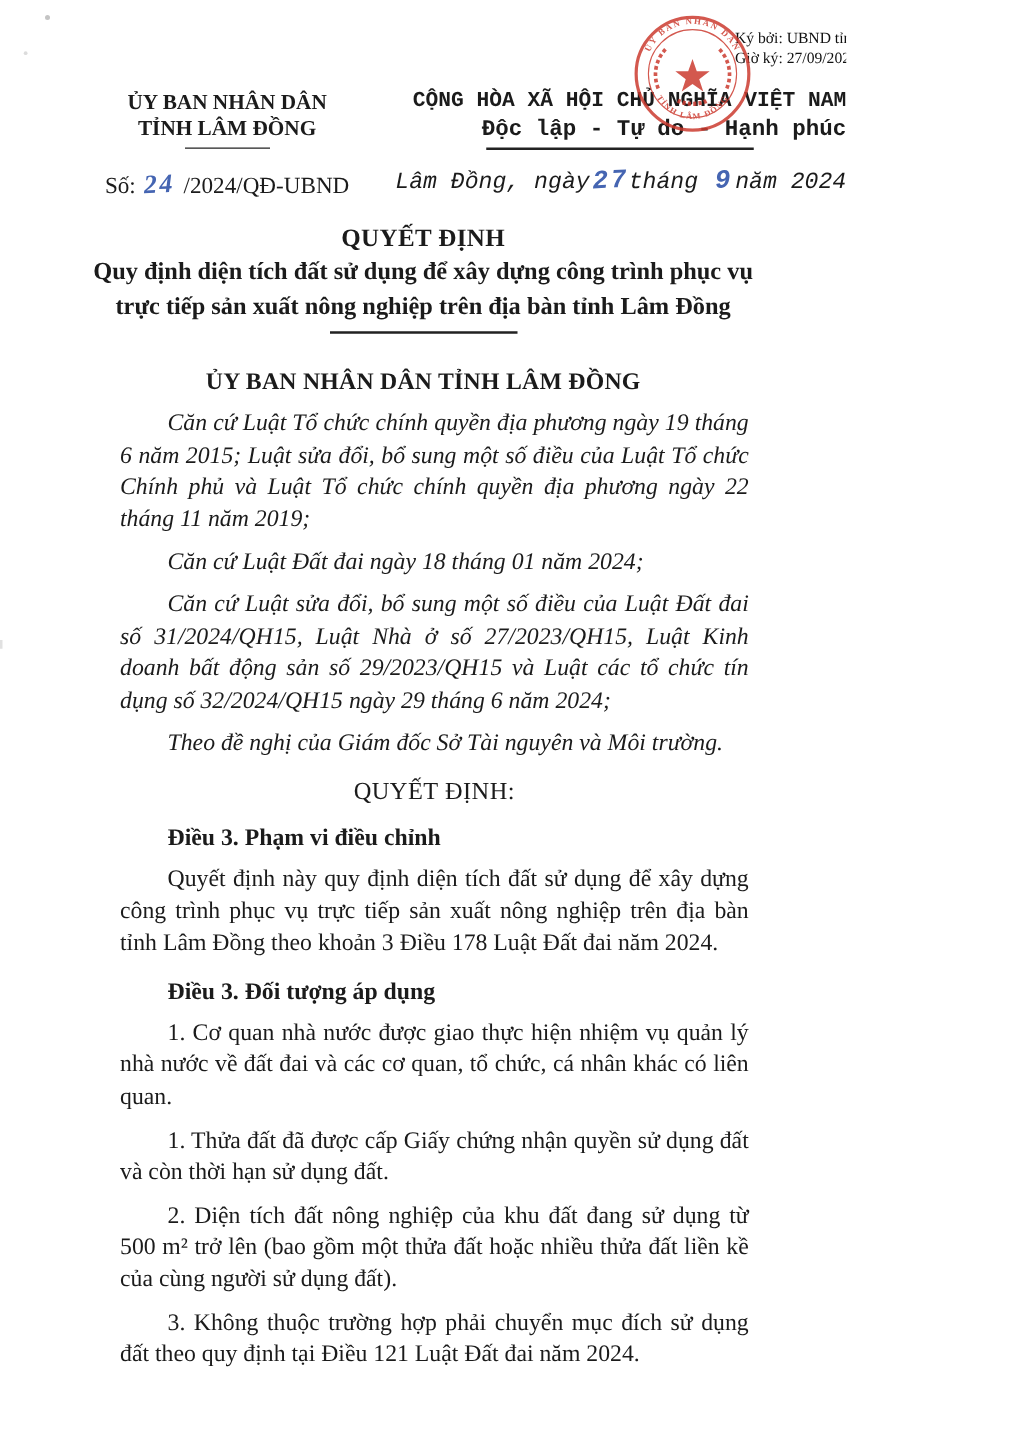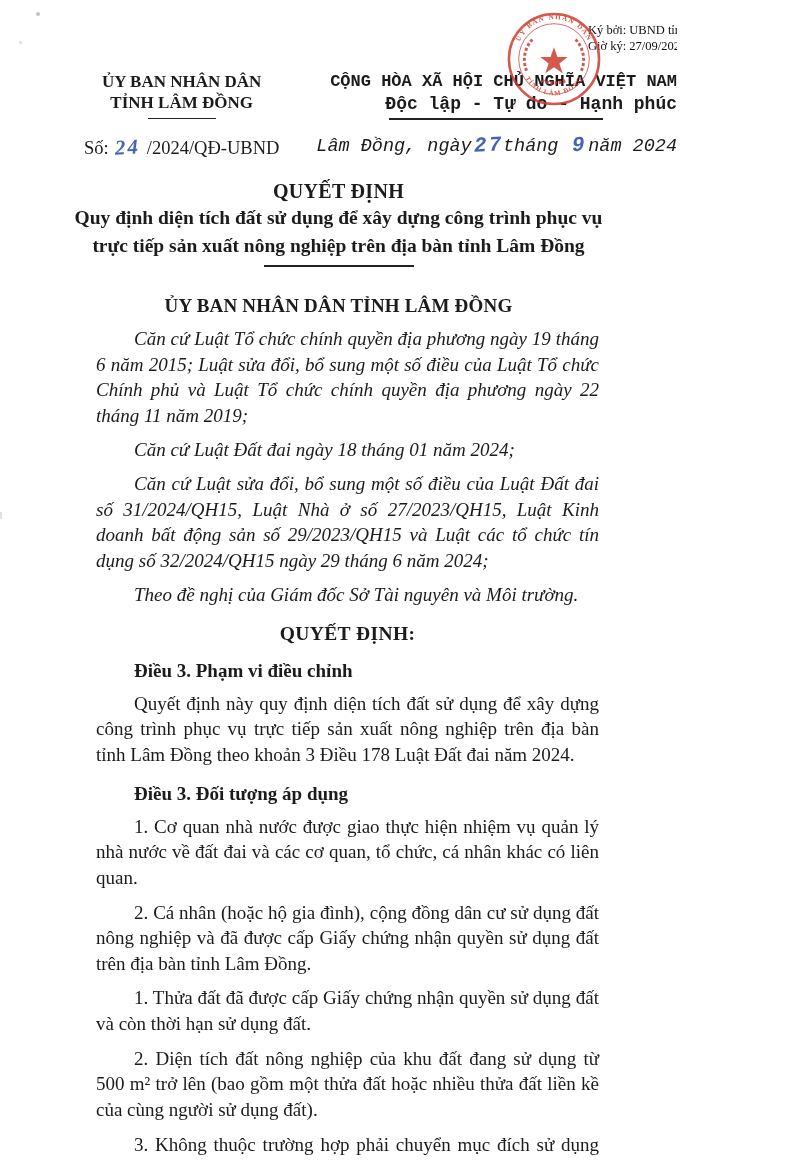--- a/index.html
+++ b/index.html
@@ -48,21 +48,21 @@
   
   .title-block{text-align:center;margin-top:20px;}
   .title-main{font-weight:bold;font-size:20px;letter-spacing:.3px;}
   .title-sub{font-weight:bold;font-size:19.5px;line-height:1.3;margin-top:2px;}
   .rule-t{width:150px;border-top:2px solid #222;margin:7px auto 0;}
   .authority{text-align:center;font-weight:bold;font-size:19px;margin-top:28px;letter-spacing:.2px;}
   
   .content{padding:0 78px 0 96px;}
   .content p{margin:0;}
   .preamble{font-style:italic;font-size:19px;line-height:1.34;text-align:justify;text-indent:38px;margin-top:9px !important;}
-  .decree{text-align:center;font-weight:bold;font-size:19.5px;margin-top:15px !important;letter-spacing:.4px;}
+  .decree{text-align:center;font-weight:normal;font-size:19.5px;margin-top:15px !important;letter-spacing:.4px;}
   .art-head{font-weight:bold;font-size:19px;text-indent:38px;margin-top:15px !important;}
   .body-p{font-size:19px;line-height:1.35;text-align:justify;text-indent:38px;margin-top:9px !important;}
 </style>
 </head>
 <body>
 
 <div class="page">
 
   <div class="speck speck1"></div>
   <div class="speck speck2"></div>
@@ -129,20 +129,19 @@
     <p class="preamble">Căn cứ Luật sửa đổi, bổ sung một số điều của Luật Đất đai số 31/2024/QH15, Luật Nhà ở số 27/2023/QH15, Luật Kinh doanh bất động sản số 29/2023/QH15 và Luật các tổ chức tín dụng số 32/2024/QH15 ngày 29 tháng 6 năm 2024;</p>
     <p class="preamble">Theo đề nghị của Giám đốc Sở Tài nguyên và Môi trường.</p>
 
     <p class="decree">QUYẾT ĐỊNH:</p>
 
     <p class="art-head">Điều 3. Phạm vi điều chỉnh</p>
     <p class="body-p">Quyết định này quy định diện tích đất sử dụng để xây dựng công trình phục vụ trực tiếp sản xuất nông nghiệp trên địa bàn tỉnh Lâm Đồng theo khoản 3 Điều 178 Luật Đất đai năm 2024.</p>
 
     <p class="art-head">Điều 3. Đối tượng áp dụng</p>
     <p class="body-p">1. Cơ quan nhà nước được giao thực hiện nhiệm vụ quản lý nhà nước về đất đai và các cơ quan, tổ chức, cá nhân khác có liên quan.</p>
-    <p class="body-p">2. Cá nhân (hoặc hộ gia đình), cộng đồng dân cư sử dụng đất nông nghiệp và đã được cấp Giấy chứng nhận quyền sử dụng đất trên địa bàn tỉnh Lâm Đồng.</p>
 
     <p class="body-p">1. Thửa đất đã được cấp Giấy chứng nhận quyền sử dụng đất và còn thời hạn sử dụng đất.</p>
     <p class="body-p">2. Diện tích đất nông nghiệp của khu đất đang sử dụng từ 500 m² trở lên (bao gồm một thửa đất hoặc nhiều thửa đất liền kề của cùng người sử dụng đất).</p>
     <p class="body-p">3. Không thuộc trường hợp phải chuyển mục đích sử dụng đất theo quy định tại Điều 121 Luật Đất đai năm 2024.</p>
   </div>
 
 </div>
 
 </body></html>

